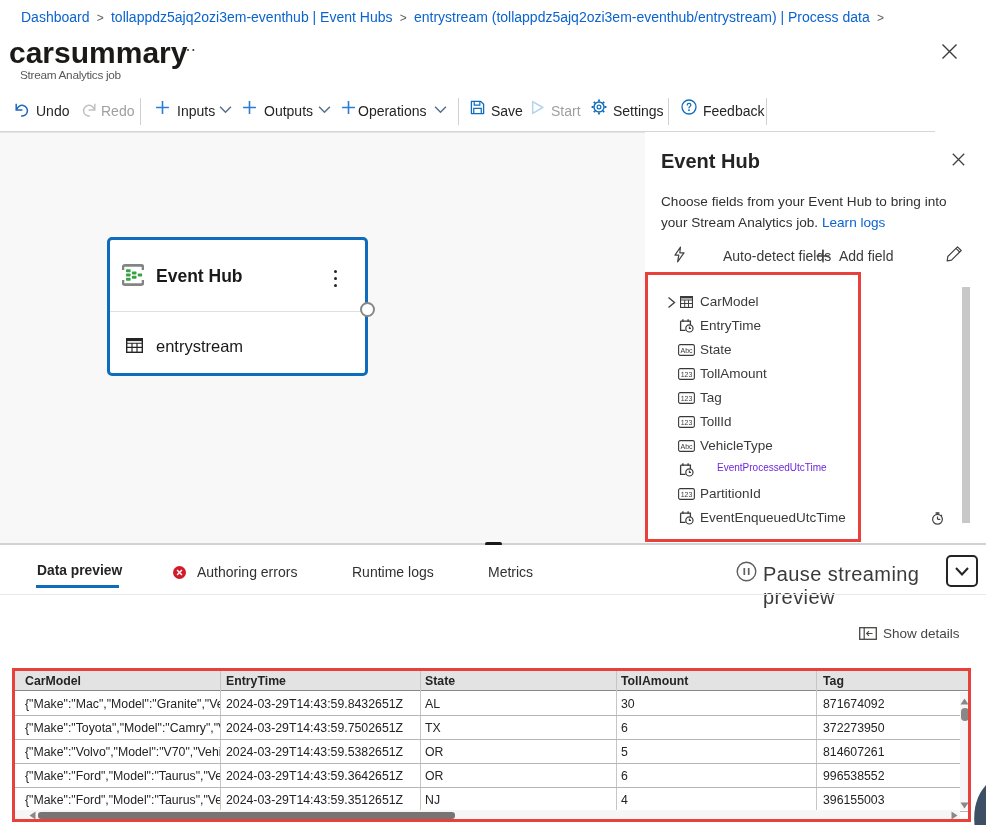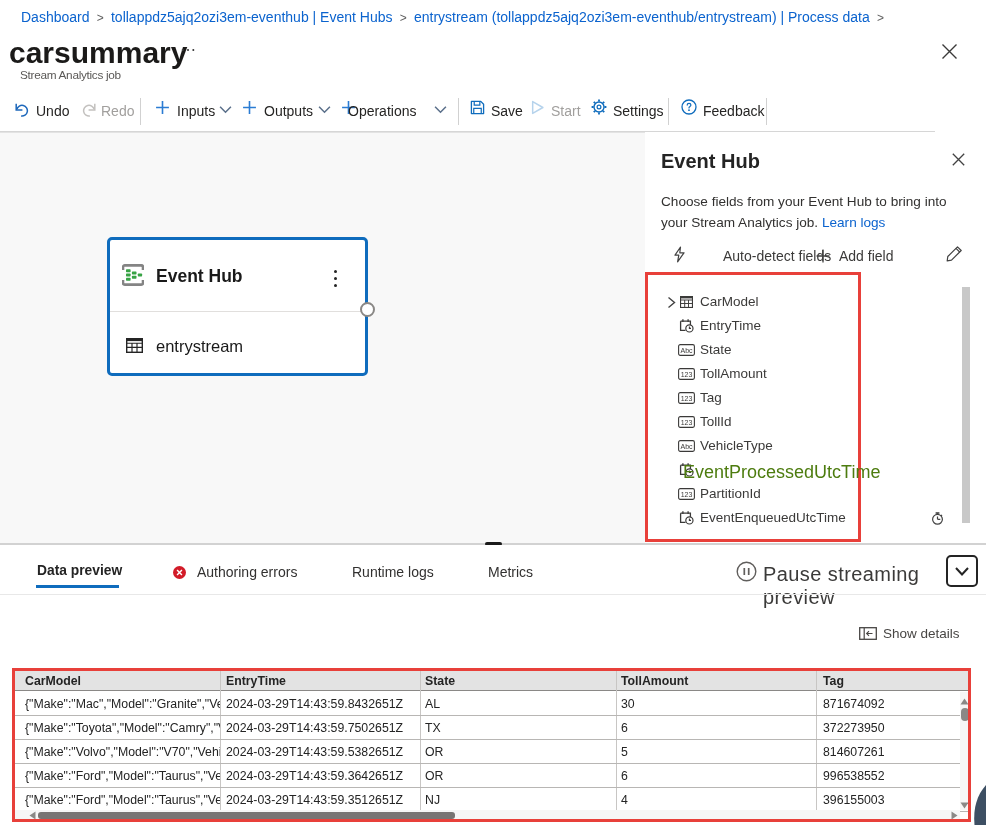--- a/index.html
+++ b/index.html
@@ -58,21 +58,21 @@
         <path d="M7 1 V13 M1 7 H13" stroke="#2b7cd3" stroke-width="1.5" fill="none"></path>
       </svg>
     <span class="abs" style="left:264px; top:12px;">Outputs</span>
     <svg class="abs" style="left:318px; top:14px;" width="13" height="9" viewBox="0 0 12 8">
         <path d="M1 1.5 L6 6.5 L11 1.5" stroke="#5a6f8a" stroke-width="1.4" fill="none"></path>
       </svg>
 
     <svg class="abs" style="left:341px; top:9px;" width="15" height="15" viewBox="0 0 14 14">
         <path d="M7 1 V13 M1 7 H13" stroke="#2b7cd3" stroke-width="1.5" fill="none"></path>
       </svg>
-    <span class="abs" style="left:348px; top:12px;text-align:center;">Operations</span>
+    <span class="abs" style="left:358px; top:12px;text-align:center;">Operations</span>
     <svg class="abs" style="left:434px; top:14px;" width="13" height="9" viewBox="0 0 12 8">
         <path d="M1 1.5 L6 6.5 L11 1.5" stroke="#5a6f8a" stroke-width="1.4" fill="none"></path>
       </svg>
     <span class="abs" style="left:458px; top:7px; width:1px; height:27px; background:#d1d1d1;"></span>
 
     <svg class="abs" style="left:470px; top:9px;" width="15" height="15" viewBox="0 0 16 16">
       <path d="M1.5 1.5 H11.5 L14.5 4.5 V14.5 H1.5 Z" stroke="#0f6cbd" stroke-width="1.4" fill="none" stroke-linejoin="round"></path>
       <path d="M4.5 1.8 V5.5 H10.5 V1.8" stroke="#0f6cbd" stroke-width="1.3" fill="none"></path>
       <path d="M4 14.2 V9 H12 V14.2" stroke="#0f6cbd" stroke-width="1.3" fill="none"></path>
     </svg>
@@ -216,21 +216,21 @@
       <rect x="0.6" y="0.6" width="15.8" height="10.8" rx="1.6" stroke="#3b3a39" stroke-width="1.1" fill="none"></rect>
       <text x="8.5" y="8.7" font-size="7" font-family="Liberation Sans" fill="#3b3a39" text-anchor="middle">Abc</text>
     </svg>
     <div class="abs" style="left:55px; top:306px; font-size:13.5px; color:#3b3a39;">VehicleType</div>
 
     <svg class="abs" style="left:34px; top:330px;" width="15" height="15" viewBox="0 0 15 15">
       <path d="M1.6 3.2 H11.4 V8 M1.6 3.2 V12.4 H6.5 M3.9 1.2 V4 M9.1 1.2 V4" stroke="#3b3a39" stroke-width="1.3" fill="none"></path>
       <circle cx="10.4" cy="10.4" r="3.6" stroke="#3b3a39" stroke-width="1.2" fill="#fff"></circle>
       <path d="M10.4 8.6 V10.4 H12" stroke="#3b3a39" stroke-width="1.1" fill="none"></path>
     </svg>
-    <div class="abs" style="left:38px; top:330px; font-size:18px; color:#4d7c0f;">EventProcessedUtcTime</div>
+    <div class="abs" style="left:72px; top:330px; font-size:10px; color:#6d28d9;">EventProcessedUtcTime</div>
 
     <svg class="abs" style="left:33px; top:356px;" width="17" height="12" viewBox="0 0 17 12">
       <rect x="0.6" y="0.6" width="15.8" height="10.8" rx="1.6" stroke="#3b3a39" stroke-width="1.1" fill="none"></rect>
       <text x="8.5" y="8.7" font-size="7" font-family="Liberation Sans" fill="#3b3a39" text-anchor="middle">123</text>
     </svg>
     <div class="abs" style="left:55px; top:354px; font-size:13.5px; color:#3b3a39;">PartitionId</div>
 
     <svg class="abs" style="left:34px; top:378px;" width="15" height="15" viewBox="0 0 15 15">
       <path d="M1.6 3.2 H11.4 V8 M1.6 3.2 V12.4 H6.5 M3.9 1.2 V4 M9.1 1.2 V4" stroke="#3b3a39" stroke-width="1.3" fill="none"></path>
       <circle cx="10.4" cy="10.4" r="3.6" stroke="#3b3a39" stroke-width="1.2" fill="#fff"></circle>

